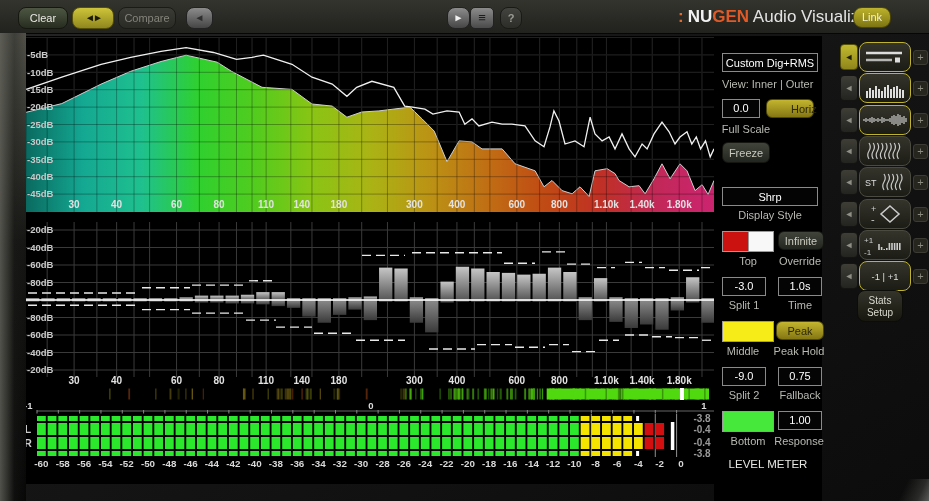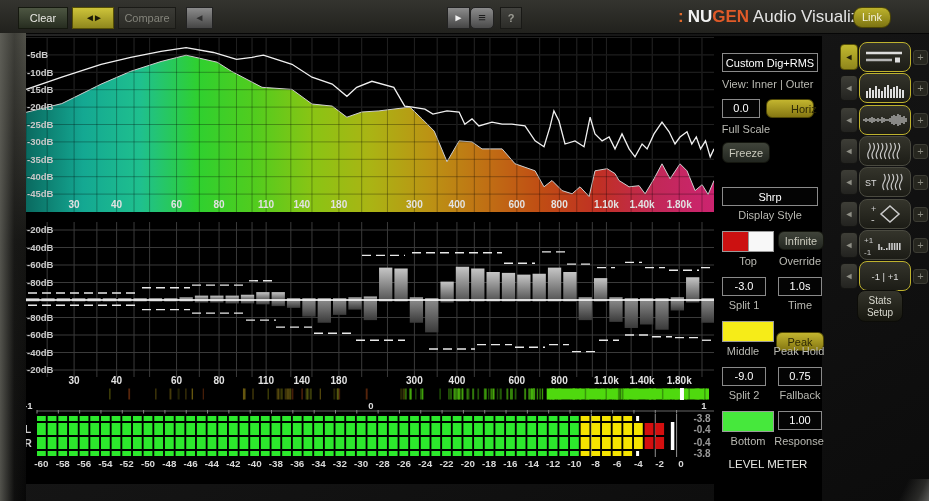--- a/index.html
+++ b/index.html
@@ -2,21 +2,21 @@
 <html><head>
 <meta charset="utf-8">
 <style>
   html,body{margin:0;padding:0;background:#000;}
   .app{position:relative;width:929px;height:501px;overflow:hidden;
        font-family:"Liberation Sans",sans-serif;
        background:linear-gradient(150deg,#262626 0%,#161616 40%,#0c0c0c 100%);}
   
   .toolbar{position:absolute;left:0;top:0;width:929px;height:33px;
            background:linear-gradient(180deg,#34342f,#21211d);border-bottom:1px solid #060606;}
-  .tb{position:absolute;top:7px;height:20px;border-radius:0;font-size:11px;line-height:20px;
+  .tb{position:absolute;top:7px;height:20px;border-radius:8px;font-size:11px;line-height:20px;
       text-align:center;cursor:default;}
   .btn-clear{left:18px;width:48px;background:linear-gradient(180deg,#4d5642,#272d20);
              border:1px solid #15180f;color:#e9e9e4;}
   .btn-swap{left:72px;width:40px;background:linear-gradient(180deg,#cec43a,#8f871d);
             border:1px solid #565007;color:#1c1a05;font-size:10px;letter-spacing:-2px;font-weight:bold;}
   .btn-compare{left:118px;width:56px;background:linear-gradient(180deg,#3b3b36,#2b2b26);
                border:1px solid #1a1a16;color:#84847b;}
   .btn-arrow{width:25px;background:linear-gradient(180deg,#8c8c8c,#454545);border:1px solid #222;
              color:#2e2e2e;font-size:10px;}
   .btn-prev{left:186px;}
@@ -908,21 +908,21 @@
     <div class="cp swatch" style="left:8px;top:195px;width:26px;height:21px;background:#cc1111;border-right:none;"></div>
     <div class="cp swatch" style="left:34px;top:195px;width:26px;height:21px;background:#f8f8f8;"></div>
     <div class="cp dbtn" style="left:64px;top:195px;width:46px;height:19px;">Infinite</div>
     <div class="cp plabel" style="left:8px;top:219px;width:52px;">Top</div>
     <div class="cp plabel" style="left:58px;top:219px;width:56px;">Override</div>
     <div class="cp vbox" style="left:8px;top:241px;width:44px;height:19px;">-3.0</div>
     <div class="cp vbox" style="left:64px;top:241px;width:44px;height:19px;">1.0s</div>
     <div class="cp plabel" style="left:8px;top:263px;width:44px;">Split 1</div>
     <div class="cp plabel" style="left:64px;top:263px;width:44px;">Time</div>
     <div class="cp swatch" style="left:8px;top:285px;width:52px;height:21px;background:#f6ec18;"></div>
-    <div class="cp ybtn" style="left:62px;top:296px;width:48px;height:19px;border-radius:6px;">Peak</div>
+    <div class="cp ybtn" style="left:62px;top:285px;width:48px;height:19px;border-radius:6px;">Peak</div>
     <div class="cp plabel" style="left:3px;top:309px;width:52px;">Middle</div>
     <div class="cp plabel" style="left:56px;top:309px;width:58px;">Peak Hold</div>
     <div class="cp vbox" style="left:8px;top:331px;width:44px;height:19px;">-9.0</div>
     <div class="cp vbox" style="left:64px;top:331px;width:44px;height:19px;">0.75</div>
     <div class="cp plabel" style="left:8px;top:353px;width:44px;">Split 2</div>
     <div class="cp plabel" style="left:60px;top:353px;width:52px;">Fallback</div>
     <div class="cp swatch" style="left:8px;top:375px;width:52px;height:21px;background:#46e83c;"></div>
     <div class="cp vbox" style="left:64px;top:375px;width:44px;height:19px;">1.00</div>
     <div class="cp plabel" style="left:8px;top:399px;width:52px;">Bottom</div>
     <div class="cp plabel" style="left:56px;top:399px;width:58px;">Response</div>

